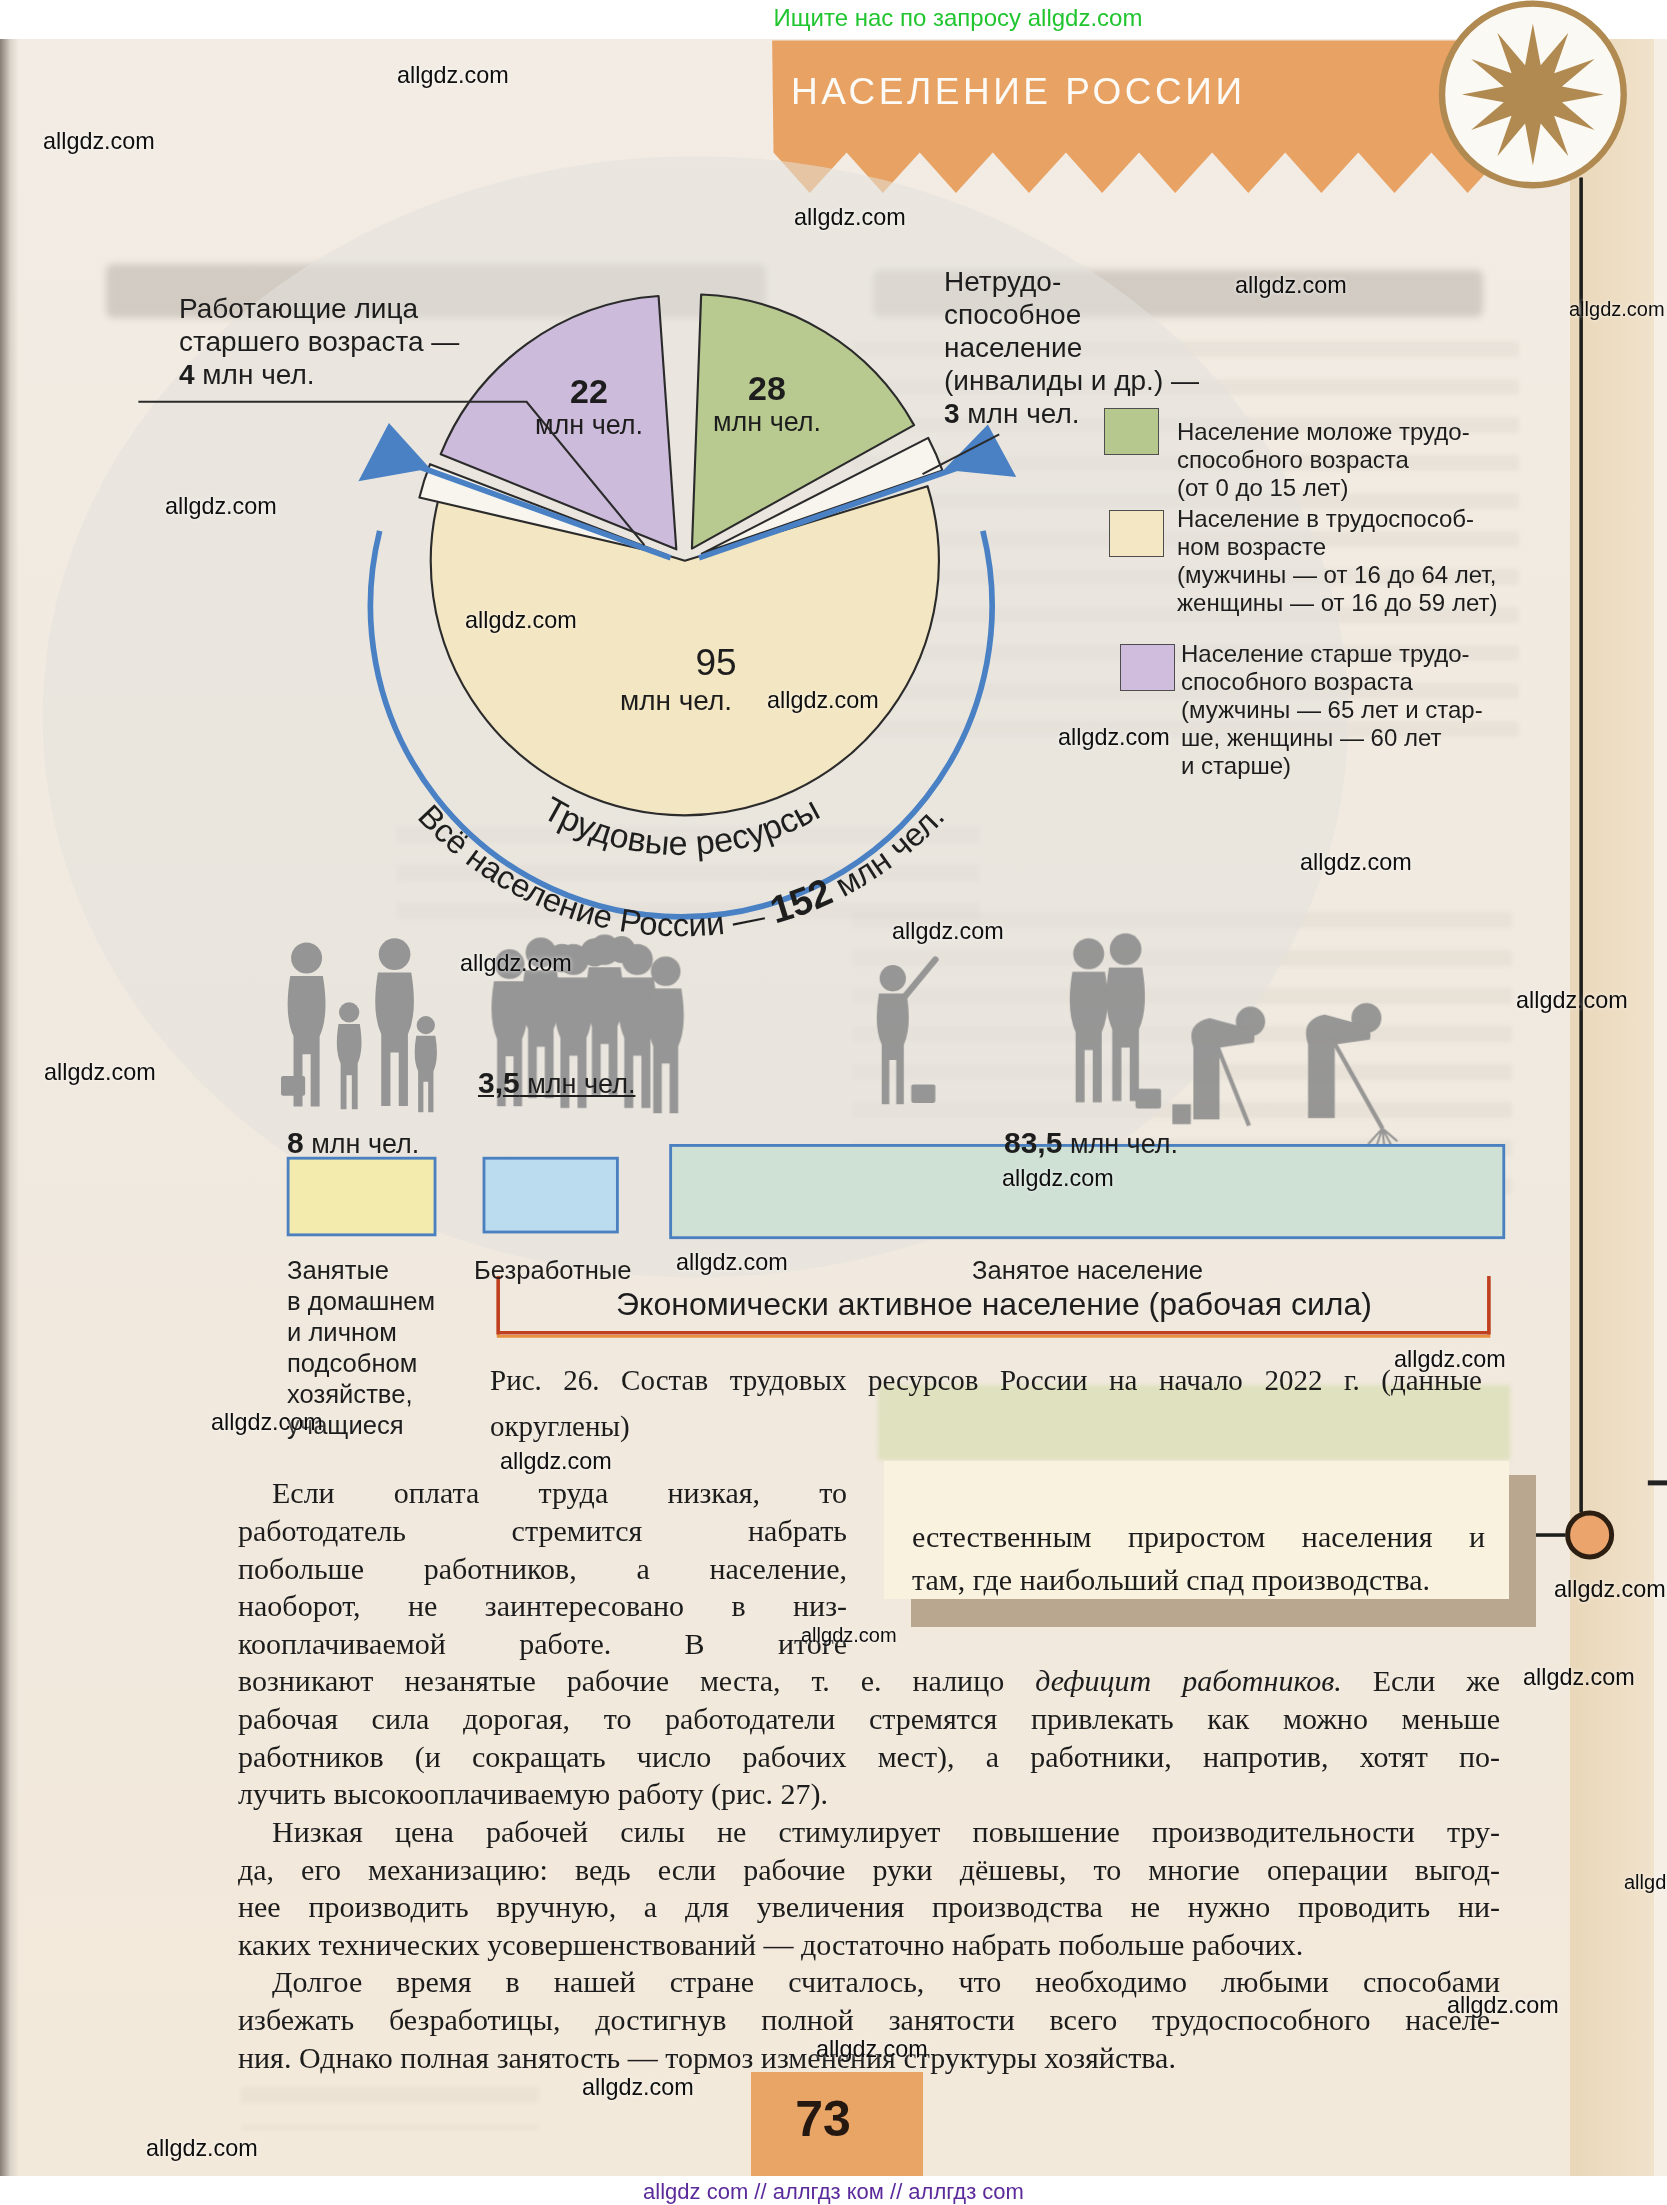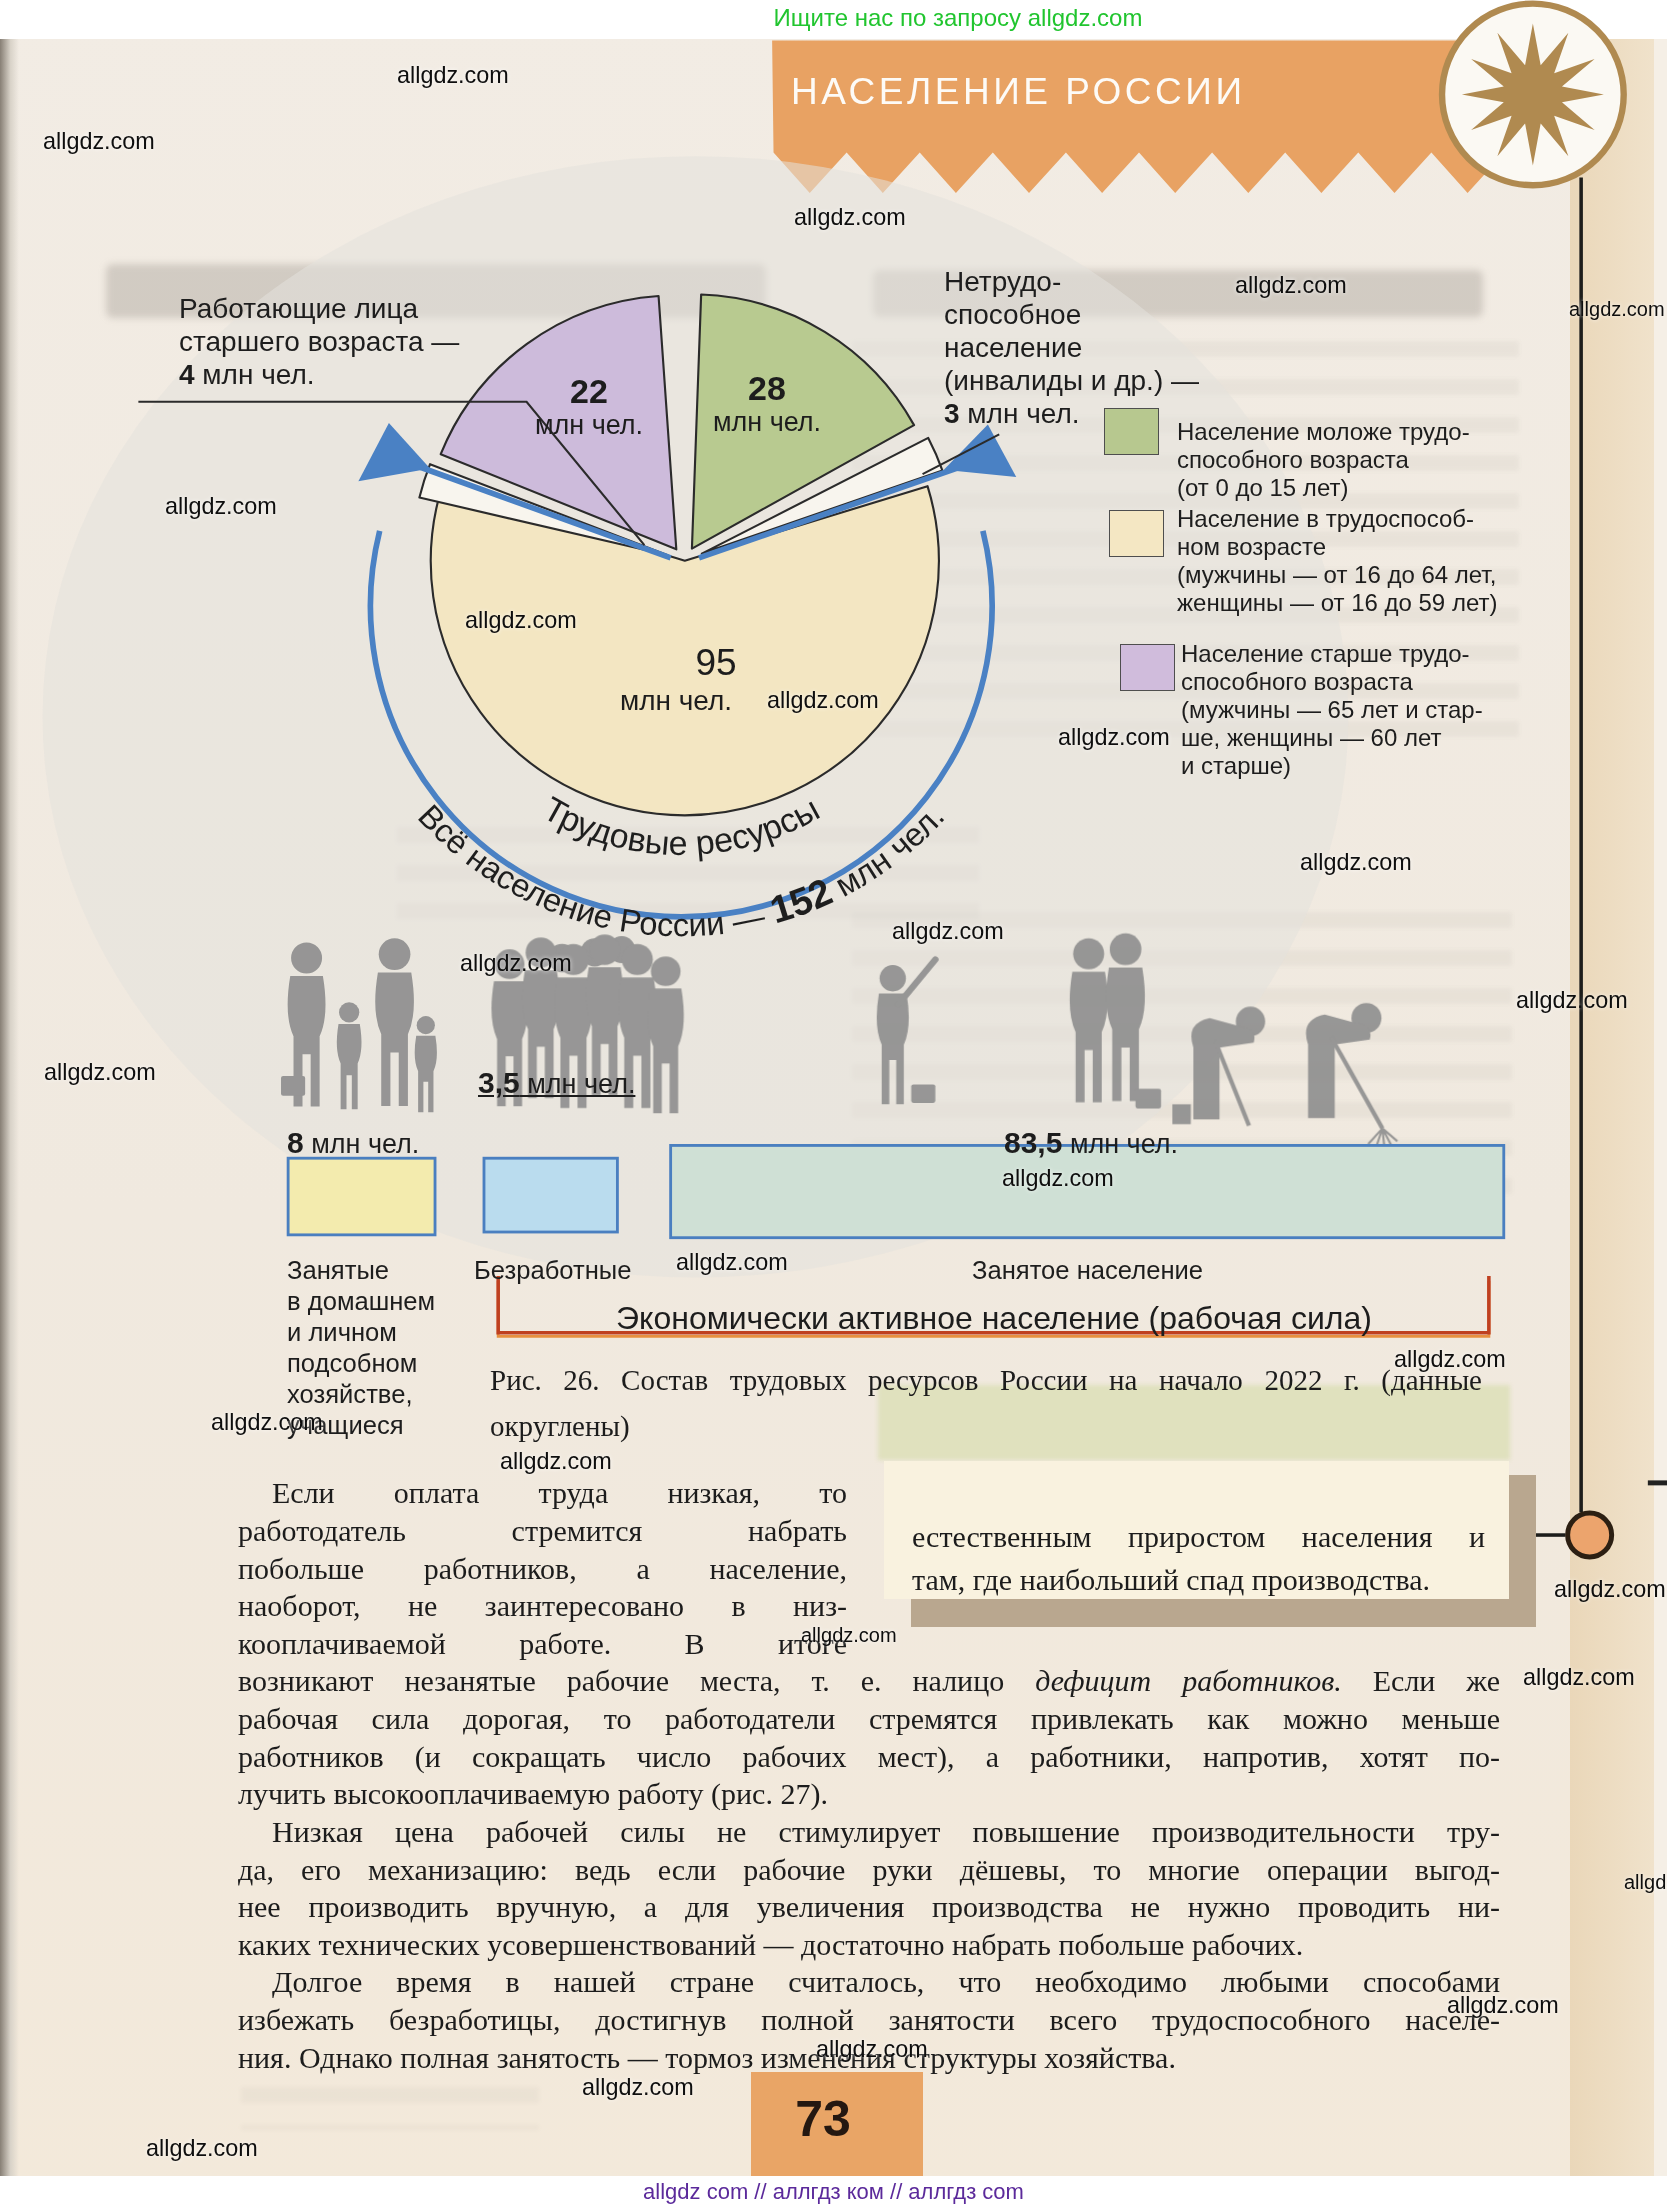--- a/index.html
+++ b/index.html
@@ -198,21 +198,21 @@
     <div class="nw">Занятые</div>
     <div class="nw">в домашнем</div>
     <div class="nw">и личном</div>
     <div class="nw">подсобном</div>
     <div class="nw">хозяйстве,</div>
     <div class="nw">учащиеся</div>
   </div>
   <div class="abs barlab nw" style="left:474px;top:1255px;">Безработные</div>
   <div class="abs barlab nw" style="left:972px;top:1255px;">Занятое население</div>
 
-  <div class="abs" style="left:497px;top:1286px;width:994px;text-align:center;font-size:32px;margin-top:14px;">Экономически активное население (рабочая сила)</div>
+  <div class="abs" style="left:497px;top:1286px;width:994px;text-align:center;font-size:32px;">Экономически активное население (рабочая сила)</div>
 
   <div class="abs serif j" style="left:490px;top:1364px;width:992px;font-size:29px;">Рис. 26. Состав трудовых ресурсов России на начало 2022 г. (данные</div>
   <div class="abs serif nw" style="left:490px;top:1410px;font-size:29px;">округлены)</div>
 
   <div class="abs" style="left:911px;top:1475px;width:625px;height:152px;background:#b9a78f;"></div>
   <div class="abs" style="left:884px;top:1461px;width:625px;height:138px;background:#f9f2df;"></div>
   <div class="abs serif j" style="left:912px;top:1520px;width:573px;">естественным приростом населения и</div>
   <div class="abs serif nw" style="left:912px;top:1563px;">там, где наибольший спад производства.</div>
 
   <div class="abs serif j" style="left:272px;top:1476px;width:575px;">Если оплата труда низкая, то</div>

